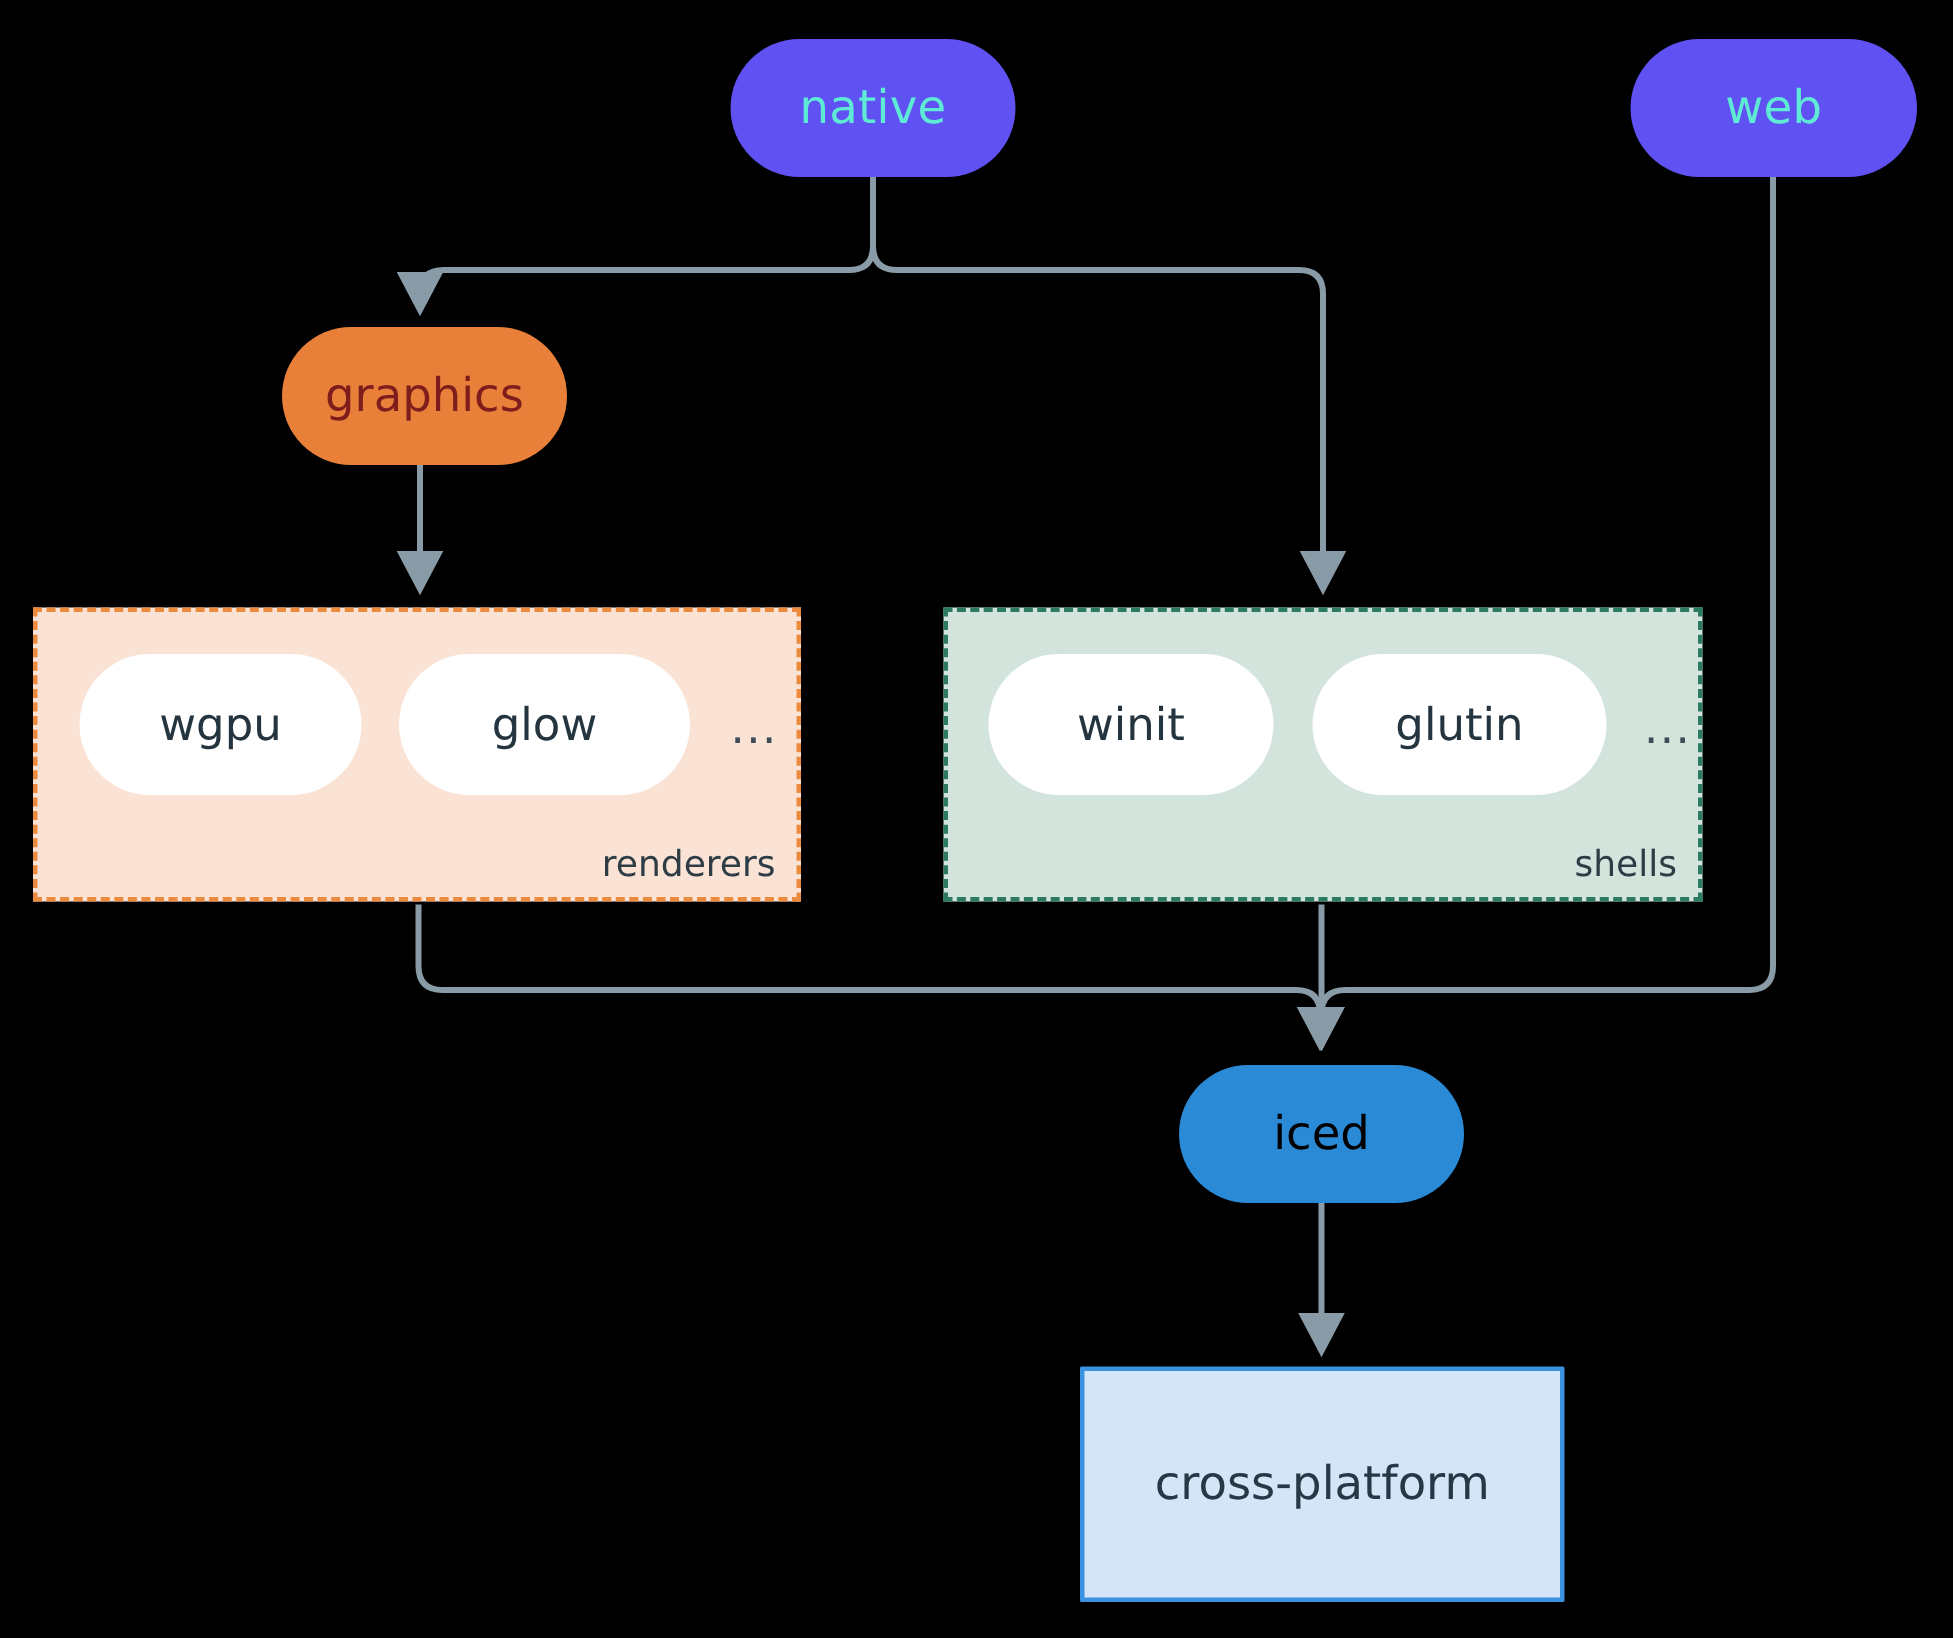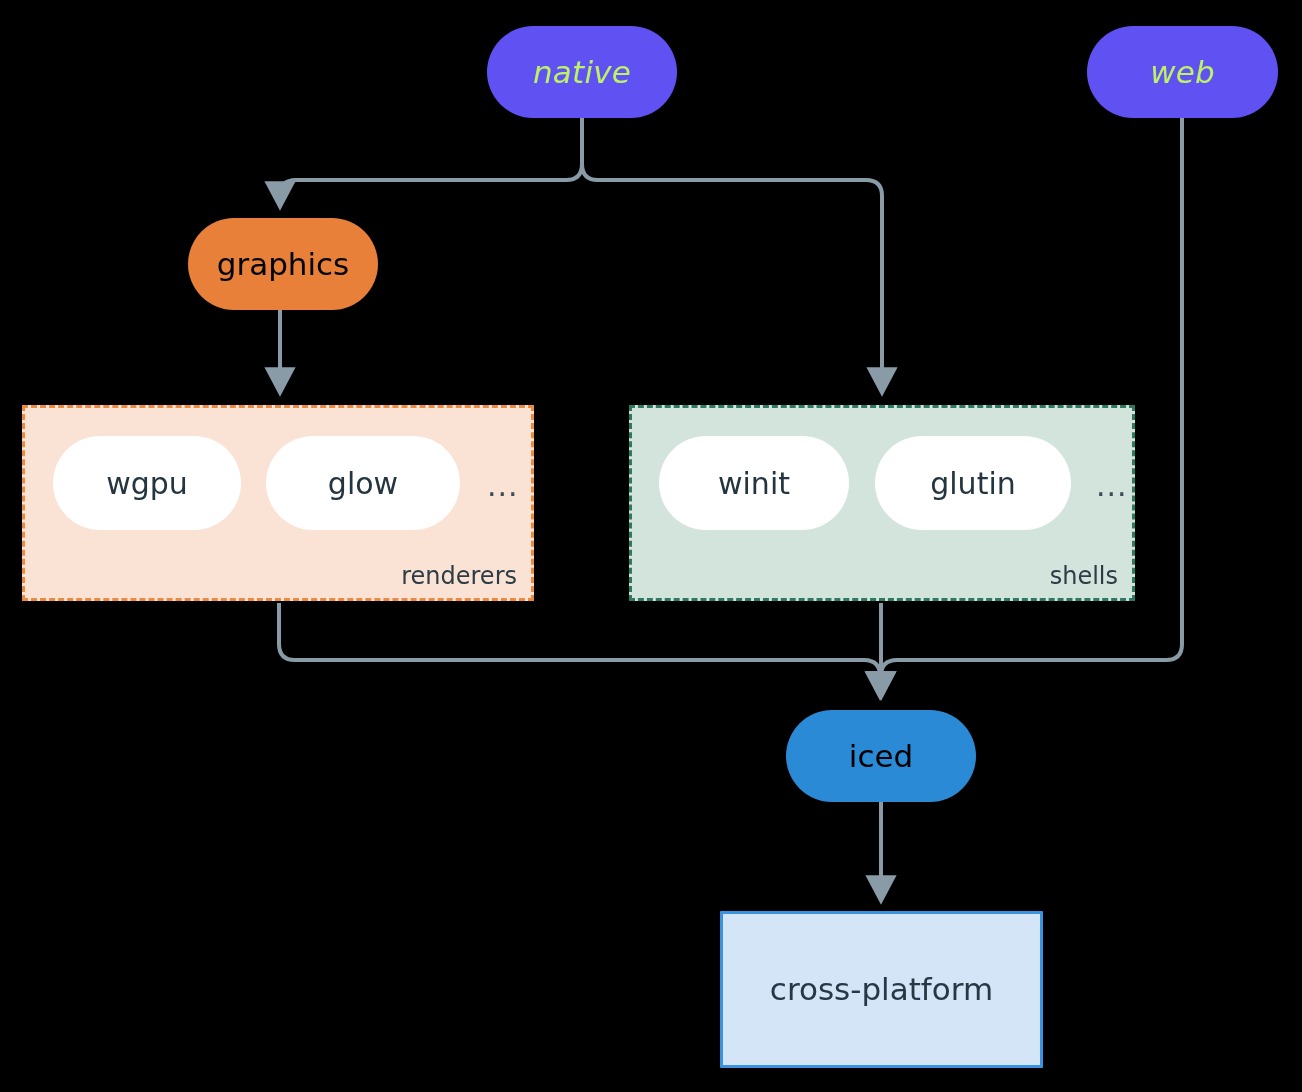--- a/index.html
+++ b/index.html
@@ -27,24 +27,23 @@
     position: absolute;
     box-sizing: border-box;
     display: flex;
     align-items: center;
     justify-content: center;
     text-align: center;
     line-height: 1.25;
   }
   .pill-top {
     border-radius: 999px;
-    color: #bef264;
+    color: #5eead4;
     font-size: 31px;
     letter-spacing: 0.2px;
-    font-style: italic;
   }
   .node-native {
     left: 487px;
     top: 26px;
     width: 190px;
     height: 92px;
     background: #5f51f2;
   }
   .node-web {
     left: 1087px;
@@ -53,21 +52,21 @@
     height: 92px;
     background: #5f51f2;
   }
   .node-graphics {
     left: 188px;
     top: 218px;
     width: 190px;
     height: 92px;
     background: #e8803a;
     border-radius: 999px;
-    color: #000000;
+    color: #7f1d1d;
     font-size: 31px;
   }
   .node-iced {
     left: 786px;
     top: 710px;
     width: 190px;
     height: 92px;
     background: #2b8ad6;
     border-radius: 999px;
     color: #000000;

